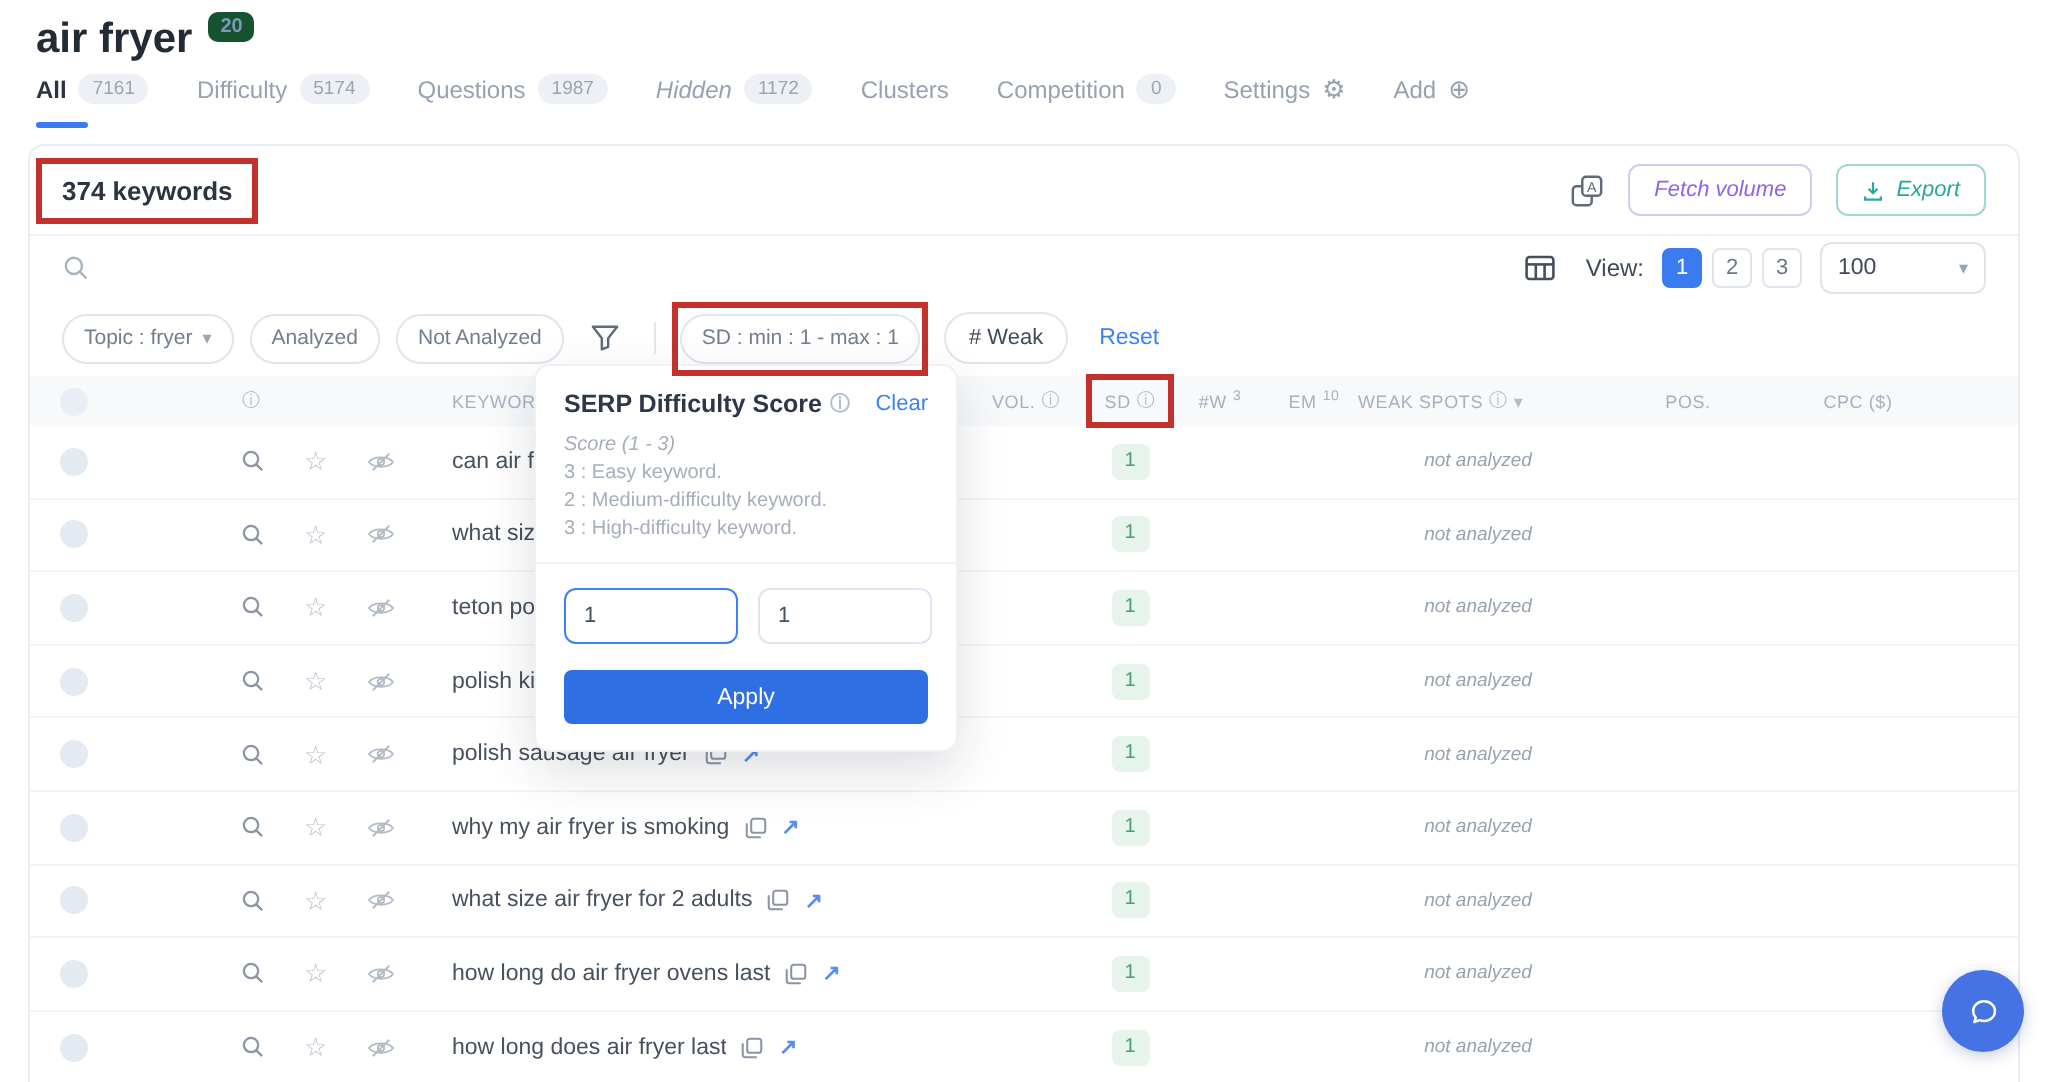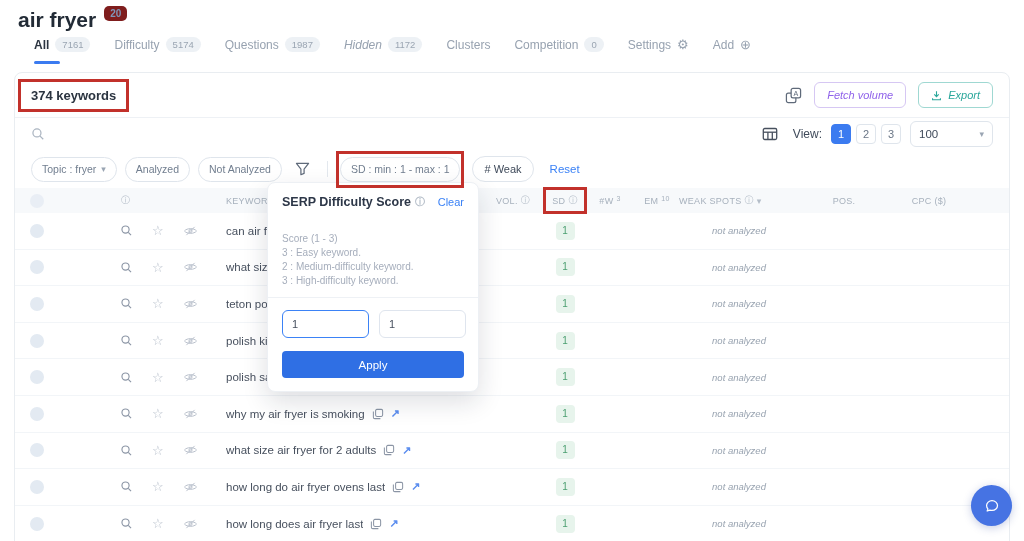--- a/index.html
+++ b/index.html
@@ -3,24 +3,24 @@
 <meta charset="utf-8">
 <style>
   * { margin:0; padding:0; box-sizing:border-box; }
   html,body { width:1024px; height:541px; overflow:hidden; background:#fff; }
   body { font-family:"Liberation Sans", sans-serif; color:#47505e; }
   .screen { position:relative; width:1024px; height:541px; background:#fff; overflow:hidden; }
 
   
   .page-head { position:absolute; top:8px; left:18px; display:flex; align-items:flex-start; gap:8px; }
   .page-title { font-size:21px; font-weight:700; color:#222b36; }
-  .title-badge { margin-top:-2px; background:#7f1d1d; color:#7e96b9; font-size:10px; font-weight:700; padding:2px 6px; border-radius:5px; }
-
-  
-  .tab-bar { position:absolute; top:37px; left:34px; right:18px; display:flex; gap:24px; align-items:center; }
+  .title-badge { margin-top:-2px; background:#14532d; color:#7e96b9; font-size:10px; font-weight:700; padding:2px 6px; border-radius:5px; }
+
+  
+  .tab-bar { position:absolute; top:37px; left:18px; right:18px; display:flex; gap:24px; align-items:center; }
   .tab { position:relative; display:flex; align-items:center; gap:6px; font-size:12px; color:#97a2b0; cursor:pointer; padding-bottom:4px; }
   .tab.active { color:#2b3440; font-weight:700; }
   .tab.italic .tab-label { font-style:italic; }
   .tab.active::after { content:''; position:absolute; left:0; bottom:-8px; width:26px; height:3px; background:#3b7bf0; border-radius:2px; }
   .tab-count { background:#edf1f5; color:#9aa5b2; font-size:9.5px; font-weight:400; padding:2px 7px; border-radius:9px; }
   .tab-glyph { font-size:13px; color:#97a2b0; }
 
   
   .card { position:absolute; left:14px; right:14px; top:72px; bottom:-8px; background:#fff; border:1px solid #e9edf1; border-radius:8px 8px 0 0; }
   .card-toolbar { height:45px; display:flex; align-items:center; justify-content:space-between; padding:0 16px; border-bottom:1px solid #eef1f5; }
@@ -78,21 +78,21 @@
   .sdb { background:#e7f4ec; color:#4a9e6f; min-width:19px; height:18px; line-height:18px; text-align:center; border-radius:4px; font-size:10px; }
   .na { font-style:italic; color:#98a3b0; font-size:9.5px; }
   .sd-head-wrap { position:relative; display:flex; align-items:center; gap:3px; padding:4px 2px; }
 
   
   .popup { position:absolute; left:267px; top:182px; width:212px; background:#fff; border:1px solid #edf0f4; border-radius:8px; box-shadow:0 10px 26px rgba(20,30,50,.14); z-index:20; padding:12px 14px 13px; }
   .popup-head { display:flex; align-items:center; justify-content:space-between; }
   .popup-title { font-size:12.5px; font-weight:700; color:#2d3748; display:flex; gap:4px; align-items:flex-end; }
   .popup-title .hi { font-size:10px; }
   .clear-link { font-size:11px; color:#3b82f6; cursor:pointer; }
-  .score-range { margin-top:24px; font-size:10px; color:#a6aebc; }
+  .score-range { margin-top:8px; font-size:10px; font-style:italic; color:#a6aebc; }
   .score-line { margin-top:3px; font-size:10px; color:#a6aebc; }
   .popup-div { border-top:1px solid #eef1f5; margin:11px -14px 12px; }
   .minmax { display:flex; gap:10px; }
   .mm-input { width:87px; height:28px; border-radius:6px; font-size:11px; padding:0 9px; color:#47505e; outline:none; font-family:"Liberation Sans",sans-serif; }
   .mm-min { border:1.5px solid #3b82f6; }
   .mm-max { border:1px solid #dfe5ee; }
   .apply-btn { margin-top:13px; width:100%; height:27px; background:#2f6fe4; border:none; border-radius:4px; color:#fff; font-size:11.5px; cursor:pointer; font-family:"Liberation Sans",sans-serif; }
 
   
   .annot { position:absolute; border:3px solid #c2312b; z-index:30; pointer-events:none; }

